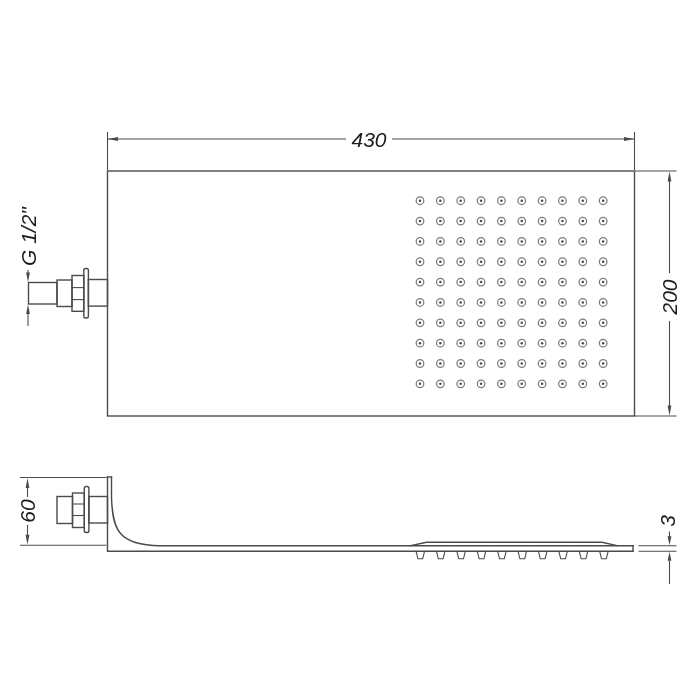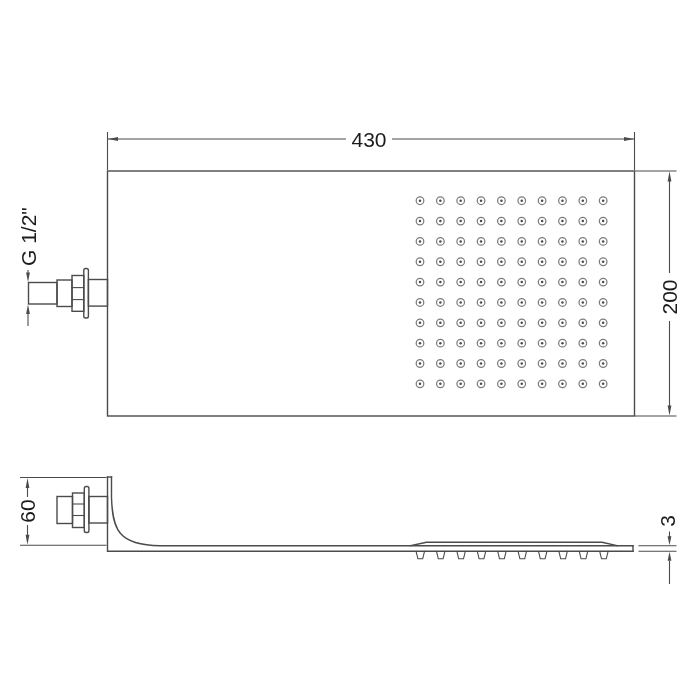--- a/index.html
+++ b/index.html
@@ -3,21 +3,21 @@
 <meta charset="utf-8">
 <style>
   :root{
     --line:#4b4b4b;
     --ring:#7c7c7c;
     --text:#1c1c1c;
     --background:#ffffff;
   }
   html,body{margin:0;padding:0;}
   body{background:var(--background);}
-  .stage{position:relative;width:700px;height:700px;background:var(--background);overflow:hidden;}
+  .stage{position:relative;width:700px;height:700px;background:var(--background);overflow:hidden;font-style:italic;}
   svg{position:absolute;left:0;top:0;}
   .ln{stroke:var(--line);fill:none;stroke-width:1.4;stroke-linecap:square;stroke-linejoin:miter;}
   .thin{stroke-width:1.1;}
   .dim{stroke:var(--line);fill:none;stroke-width:1.1;stroke-linecap:butt;}
   .arr{fill:var(--line);stroke:none;}
   .txt{fill:var(--text);font-family:"Liberation Sans",sans-serif;font-size:21px;}
   .nozzle-ring{stroke:var(--ring);fill:none;stroke-width:1.25;}
   .nozzle-dot{fill:var(--line);stroke:none;}
 </style>
 </head>

